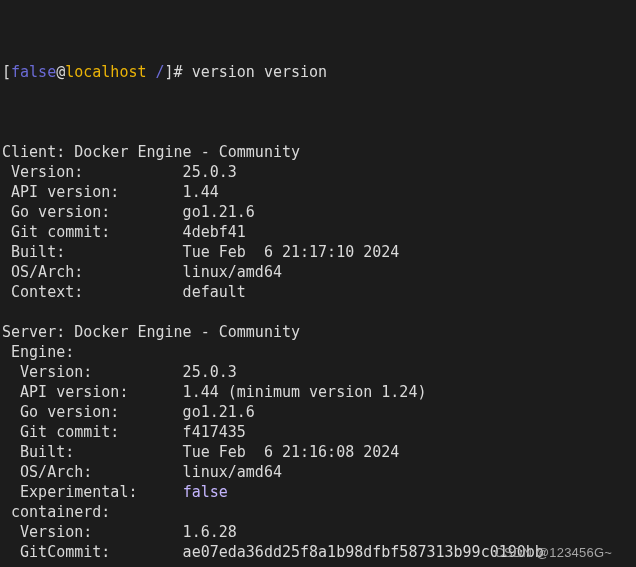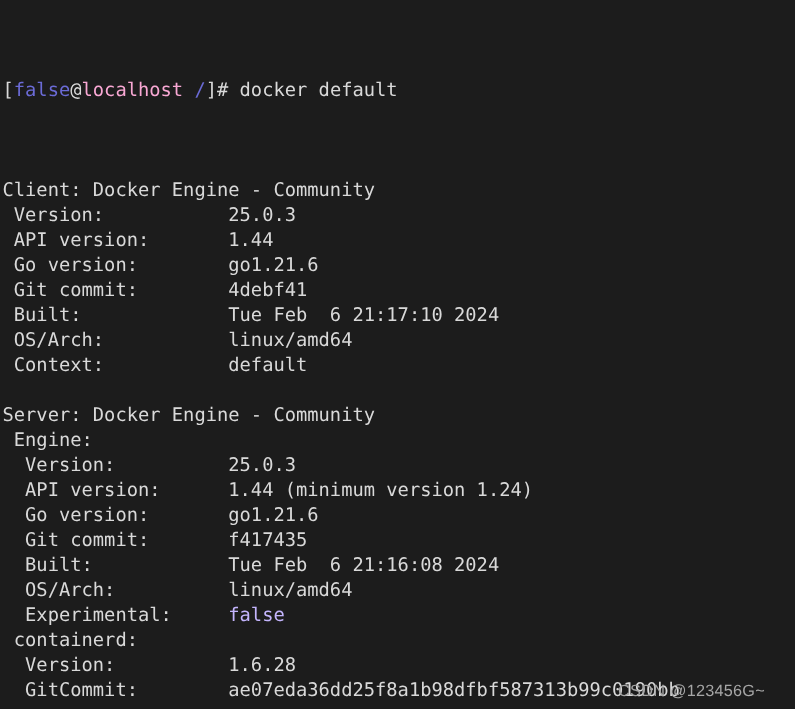--- a/index.html
+++ b/index.html
@@ -28,21 +28,21 @@
     white-space: pre;
   }
   .line {
     height: 20px;
     line-height: 20px;
     white-space: pre;
     padding-left: 2px;
     letter-spacing: 0px;
   }
   .c-user   { color: #6b6bd6; }
-  .c-host   { color: #f9a8d4; }
+  .c-host   { color: #eab308; }
   .c-path   { color: #6b6bd6; }
   .c-bracket{ color: #d9d9d9; }
   .c-red    { color: #c4b5fd; }
   .c-text   { color: #d9d9d9; }
   #watermark {
     position: absolute;
     right: 24px;
     top: 543px;
     font-family: "Liberation Sans", sans-serif;
     font-size: 13px;
@@ -50,20 +50,20 @@
     letter-spacing: 0.2px;
     white-space: pre;
     text-align: center;
   }
 </style>
 </head>
 <body>
 
 <div id="terminal">
 
-  <div class="line"><span class="c-bracket">[</span><span class="c-user">false</span><span class="c-bracket">@</span><span class="c-host">localhost</span><span class="c-path"> /</span><span class="c-bracket">]# </span><span class="c-text">docker default</span></div>
+  <div class="line"><span class="c-bracket">[</span><span class="c-user">false</span><span class="c-bracket">@</span><span class="c-host">localhost</span><span class="c-path"> /</span><span class="c-bracket">]# </span><span class="c-text">version version</span></div>
 
   <div id="output"><div class="line"><span class="c-text">Client: Docker Engine - Community</span></div><div class="line"><span class="c-text"> Version:           25.0.3</span></div><div class="line"><span class="c-text"> API version:       1.44</span></div><div class="line"><span class="c-text"> Go version:        go1.21.6</span></div><div class="line"><span class="c-text"> Git commit:        4debf41</span></div><div class="line"><span class="c-text"> Built:             Tue Feb  6 21:17:10 2024</span></div><div class="line"><span class="c-text"> OS/Arch:           linux/amd64</span></div><div class="line"><span class="c-text"> Context:           default</span></div><div class="line"><span class="c-text"></span></div><div class="line"><span class="c-text">Server: Docker Engine - Community</span></div><div class="line"><span class="c-text"> Engine:</span></div><div class="line"><span class="c-text">  Version:          25.0.3</span></div><div class="line"><span class="c-text">  API version:      1.44 (minimum version 1.24)</span></div><div class="line"><span class="c-text">  Go version:       go1.21.6</span></div><div class="line"><span class="c-text">  Git commit:       f417435</span></div><div class="line"><span class="c-text">  Built:            Tue Feb  6 21:16:08 2024</span></div><div class="line"><span class="c-text">  OS/Arch:          linux/amd64</span></div><div class="line"><span class="c-text">  Experimental:     </span><span class="c-red">false</span></div><div class="line"><span class="c-text"> containerd:</span></div><div class="line"><span class="c-text">  Version:          1.6.28</span></div><div class="line"><span class="c-text">  GitCommit:        ae07eda36dd25f8a1b98dfbf587313b99c0190bb</span></div><div class="line"><span class="c-text"> runc:</span></div></div>
 
   
 
   <div id="watermark">CSDN @123456G~</div>
 </div>
 
 </body></html>

